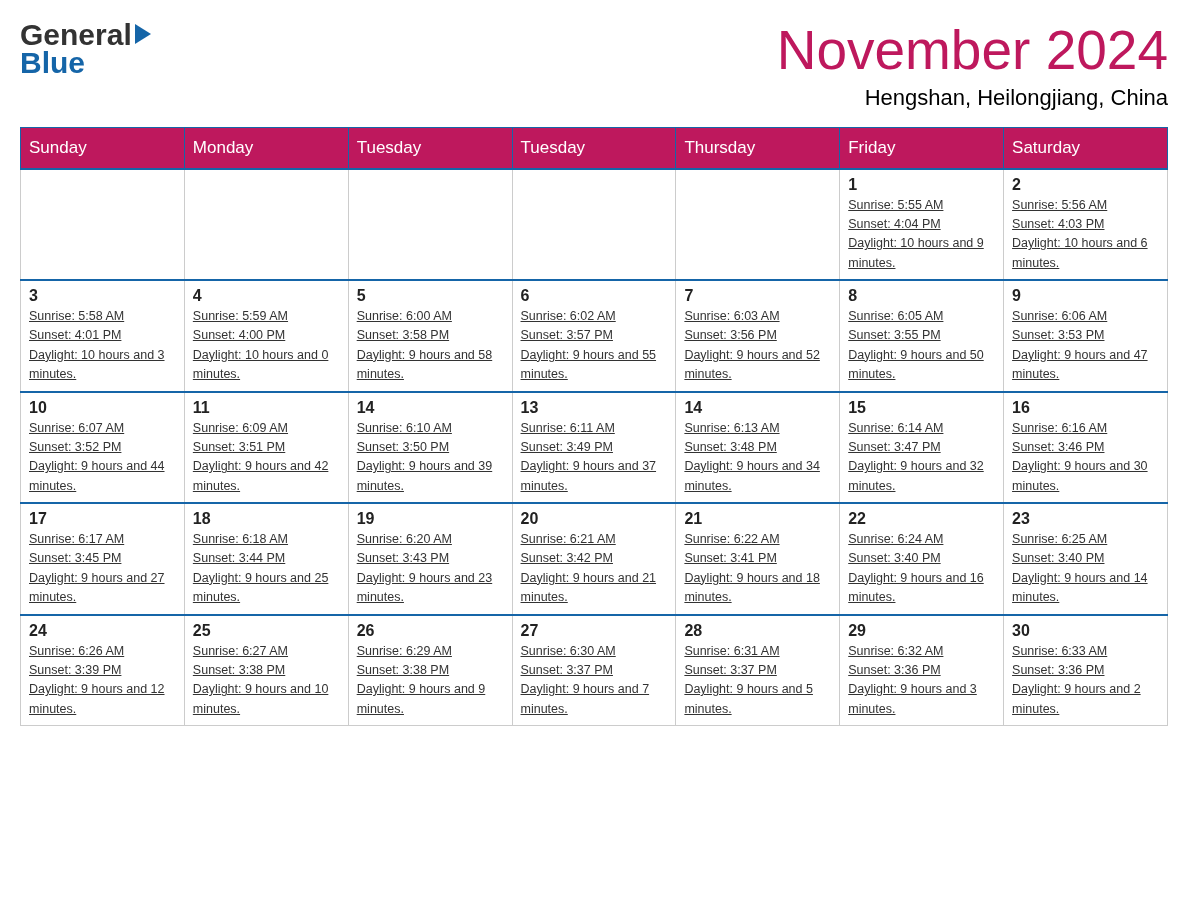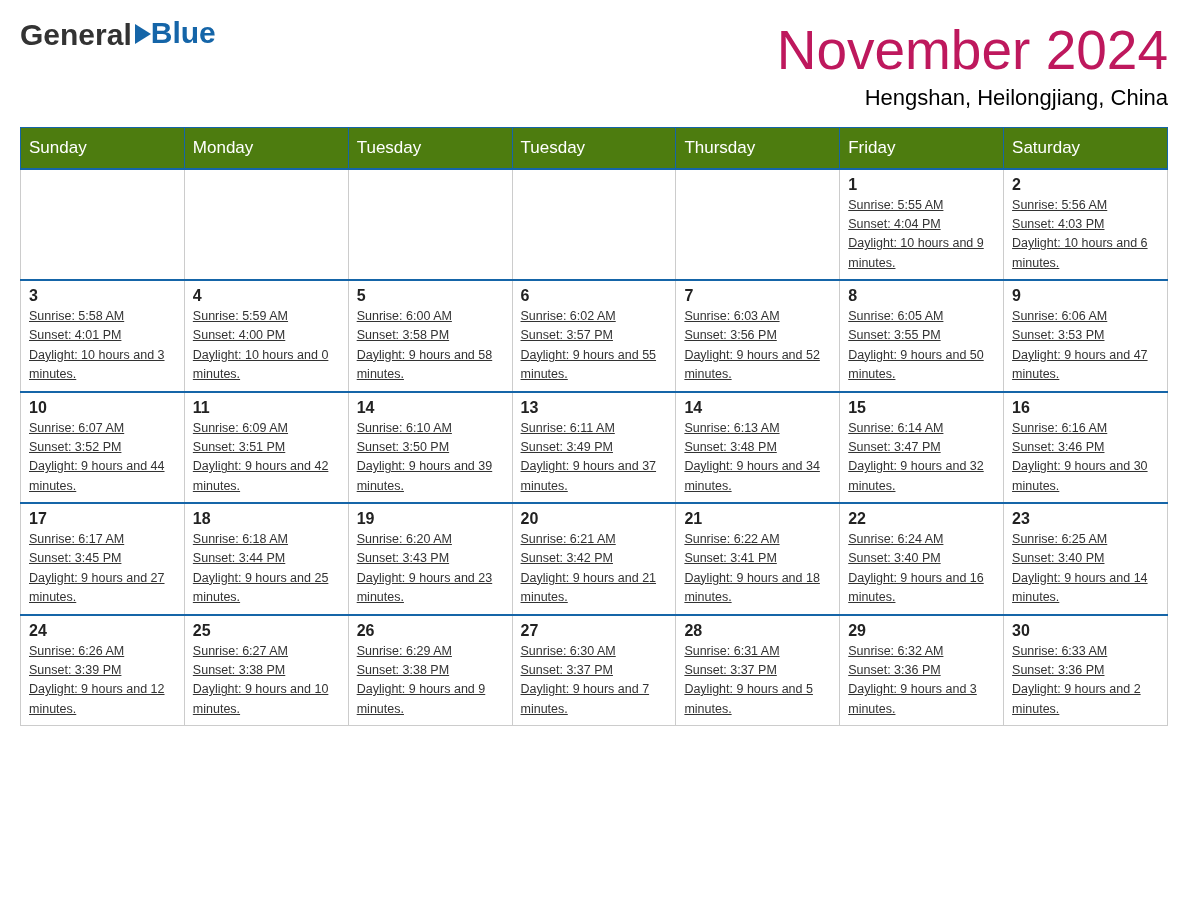--- a/index.html
+++ b/index.html
@@ -29,21 +29,21 @@
       font-size: 22px;
       color: #000000;
       margin-top: 4px;
     }
     .calendar-table {
       width: 100%;
       border-collapse: collapse;
       table-layout: fixed;
     }
     .calendar-table th {
-      background-color: #4d7c0f;
+      background-color: #be185d;
       color: #fff;
       font-size: 17px;
       font-weight: normal;
       padding: 10px 8px;
       text-align: left;
       border: 1px solid #1565a8;
     }
     .calendar-table td {
       border: 1px solid #ccc;
       vertical-align: top;
@@ -71,21 +71,21 @@
       color: #333;
       line-height: 1.55;
       text-decoration: underline;
     }
     .empty-cell {
       background: #f9f9f9;
     }
     
     .logo-wrapper {
       display: flex;
-      align-items: flex-end;
+      flex-direction: column;
     }
     .logo-line1 {
       display: flex;
       align-items: center;
       font-size: 30px;
       font-weight: bold;
       color: #333;
       line-height: 1;
     }
     .logo-line1 .arrow-right {

